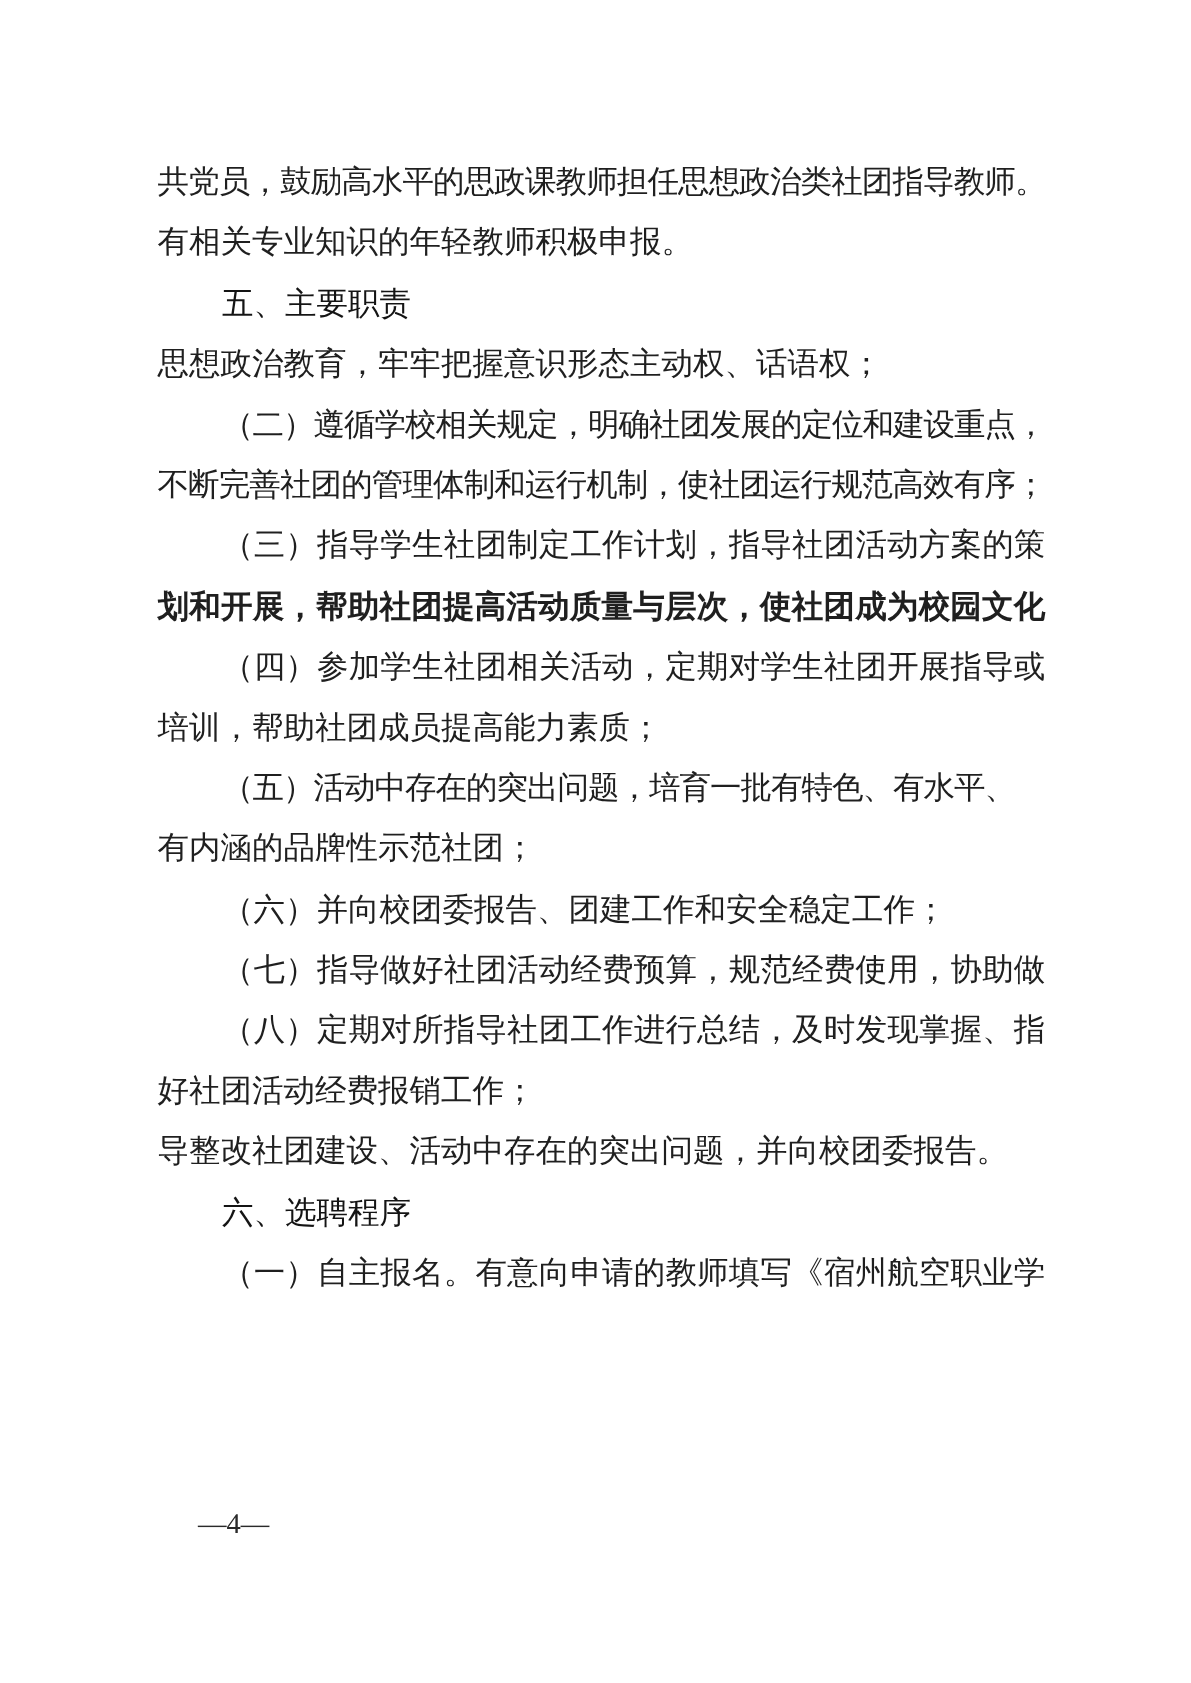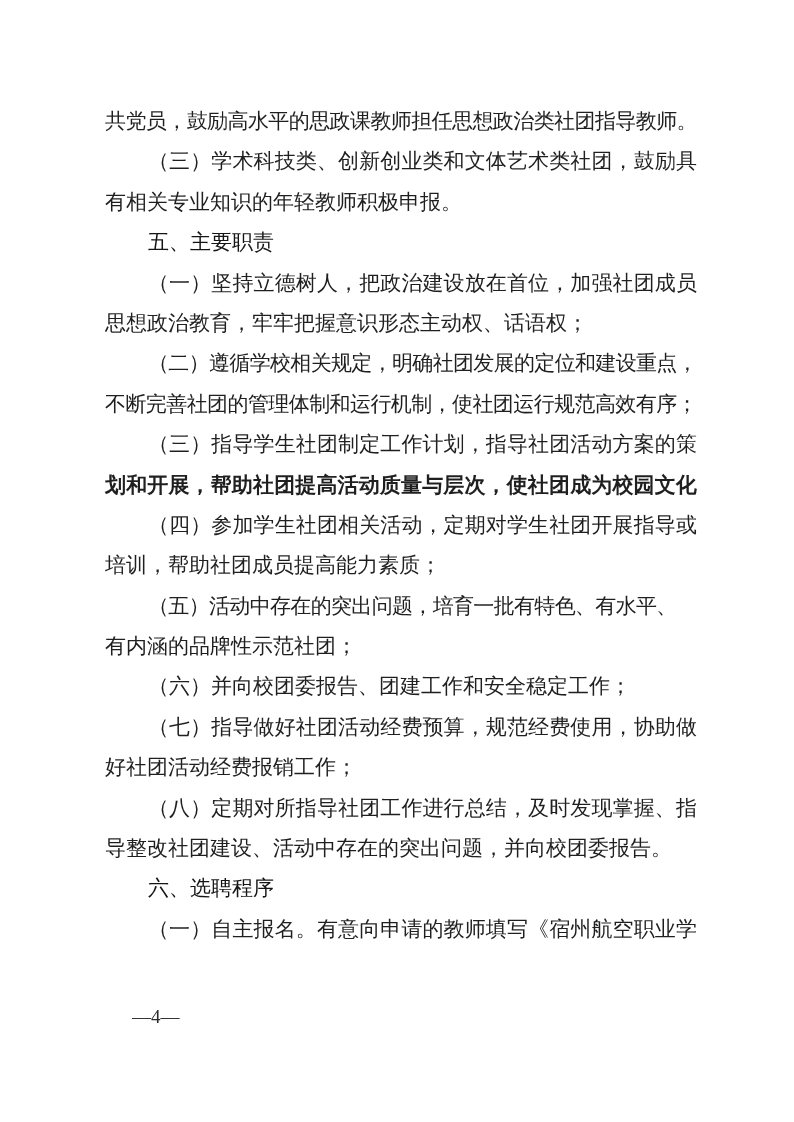--- a/index.html
+++ b/index.html
@@ -48,35 +48,33 @@
     color: #2a2a2a;
     letter-spacing: 0;
   }
 </style>
 </head>
 <body>
 
 <div class="page">
   <div class="content">
     <div class="line j"><span style="letter-spacing: -0.586207px;">共党员，鼓励高水平的思政课教师担任思想政治类社团指导教师。</span></div>
-    <div class="line ind j"><span style="letter-spacing: 0.115385px;">（三）学术科技类、创新创业类和文体艺术类社团，鼓励具</span></div>
     <div class="line"><span>有相关专业知识的年轻教师积极申报。</span></div>
     <div class="line ind h"><span>五、主要职责</span></div>
-    <div class="line ind j"><span style="letter-spacing: 0.115385px;">（一）坚持立德树人，把政治建设放在首位，加强社团成员</span></div>
     <div class="line"><span>思想政治教育，牢牢把握意识形态主动权、话语权；</span></div>
     <div class="line ind j"><span style="letter-spacing: -0.666667px;">（二）遵循学校相关规定，明确社团发展的定位和建设重点，</span></div>
     <div class="line j"><span style="letter-spacing: -0.586207px; text-align: center;">不断完善社团的管理体制和运行机制，使社团运行规范高效有序；</span></div>
     <div class="line ind j"><span style="letter-spacing: 0.115385px;">（三）指导学生社团制定工作计划，指导社团活动方案的策</span></div>
     <div class="line j"><span style="letter-spacing: 0.142857px; font-weight: bold;">划和开展，帮助社团提高活动质量与层次，使社团成为校园文化</span></div>
     <div class="line ind j"><span style="letter-spacing: 0.115385px;">（四）参加学生社团相关活动，定期对学生社团开展指导或</span></div>
     <div class="line"><span>培训，帮助社团成员提高能力素质；</span></div>
     <div class="line ind j"><span style="letter-spacing: -0.666667px;">（五）活动中存在的突出问题，培育一批有特色、有水平、</span></div>
     <div class="line"><span>有内涵的品牌性示范社团；</span></div>
     <div class="line ind"><span>（六）并向校团委报告、团建工作和安全稳定工作；</span></div>
     <div class="line ind j"><span style="letter-spacing: 0.115385px;">（七）指导做好社团活动经费预算，规范经费使用，协助做</span></div>
+    <div class="line ind j"><span style="letter-spacing: 0.115385px;">（八）定期对所指导社团工作进行总结，及时发现掌握、指</span></div>
     <div class="line"><span>好社团活动经费报销工作；</span></div>
-    <div class="line ind j"><span style="letter-spacing: 0.115385px;">（八）定期对所指导社团工作进行总结，及时发现掌握、指</span></div>
     <div class="line"><span>导整改社团建设、活动中存在的突出问题，并向校团委报告。</span></div>
     <div class="line ind h"><span>六、选聘程序</span></div>
     <div class="line ind j"><span style="letter-spacing: 0.115385px;">（一）自主报名。有意向申请的教师填写《宿州航空职业学</span></div>
   </div>
   <div class="footer">—4—</div>
 </div>
 
 </body></html>

